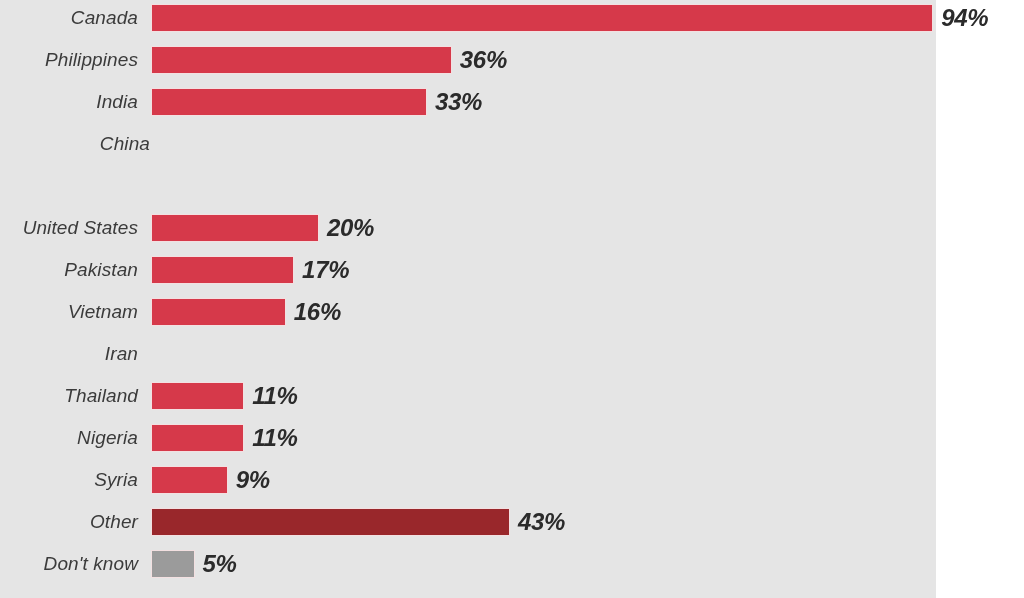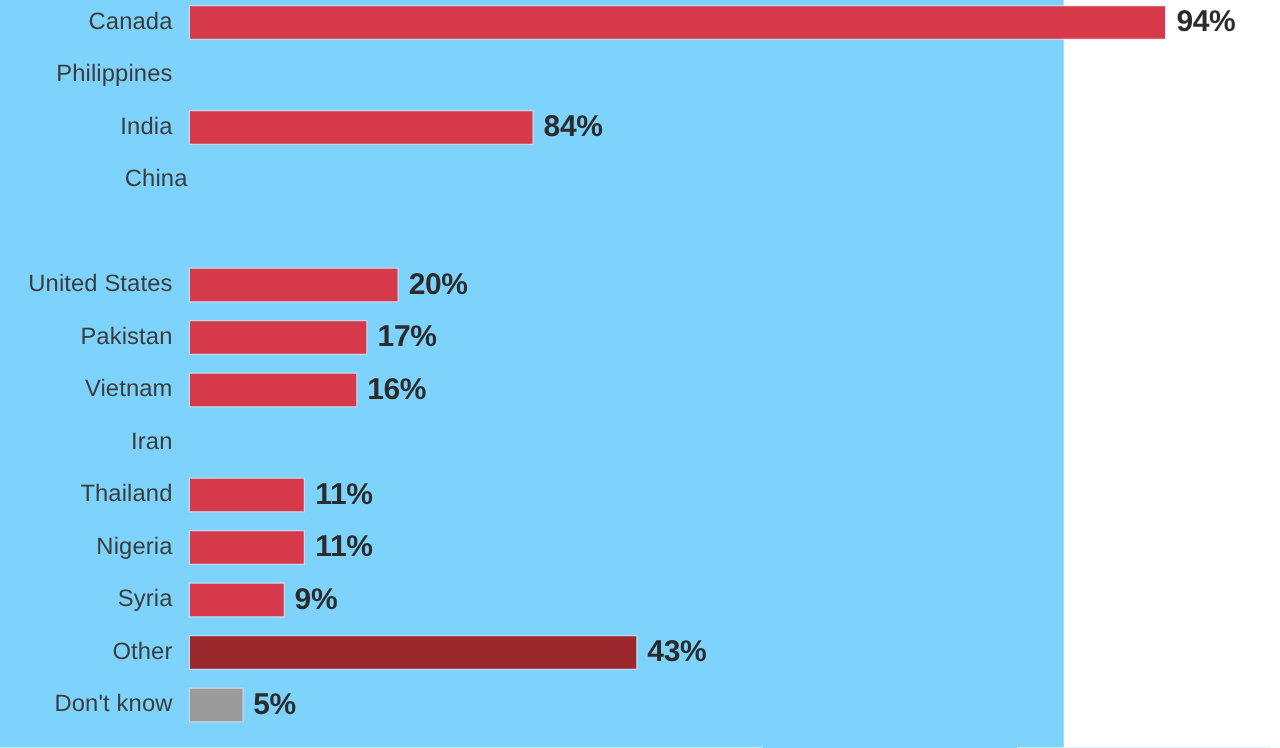--- a/index.html
+++ b/index.html
@@ -11,23 +11,24 @@
   body {
     width: 1024px;
     height: 598px;
     overflow: hidden;
     font-family: "Liberation Sans", sans-serif;
     -webkit-font-smoothing: antialiased;
   }
 
   #chart-root {
     position: relative;
-    width: 851px;
+    width: 936px;
     height: 598px;
-    background: #7dd3fc;
+    background: #e5e5e5;
+    font-style: italic;
   }
 
   .bar-row {
     position: absolute;
     left: 0;
     width: 1024px;
     height: 26px;
     display: flex;
     align-items: center;
   }
@@ -80,26 +81,30 @@
 <div id="chart-root">
     <div class="bar-row" style="top: 5px;">
       <div class="cat-label">Canada</div>
       <div class="bar-track">
         <div class="bar red" style="width: 780.2px; background: rgb(214, 57, 74);"></div>
         <div class="value-label">94%</div>
       </div>
     </div>
     <div class="bar-row" style="top: 47px;">
       <div class="cat-label">Philippines</div>
+      <div class="bar-track">
+        <div class="bar red" style="width: 298.8px; background: rgb(214, 57, 74);"></div>
+        <div class="value-label">36%</div>
+      </div>
     </div>
     <div class="bar-row" style="top: 89px;">
       <div class="cat-label">India</div>
       <div class="bar-track">
         <div class="bar red" style="width: 273.9px; background: rgb(214, 57, 74);"></div>
-        <div class="value-label">84%</div>
+        <div class="value-label">33%</div>
       </div>
     </div>
     <div class="bar-row" style="top: 131px; margin-left: 12px;">
       <div class="cat-label">China</div>
     </div>
     <div class="bar-row" style="top: 215px;">
       <div class="cat-label">United States</div>
       <div class="bar-track">
         <div class="bar red" style="width: 166px; background: rgb(214, 57, 74);"></div>
         <div class="value-label">20%</div>

